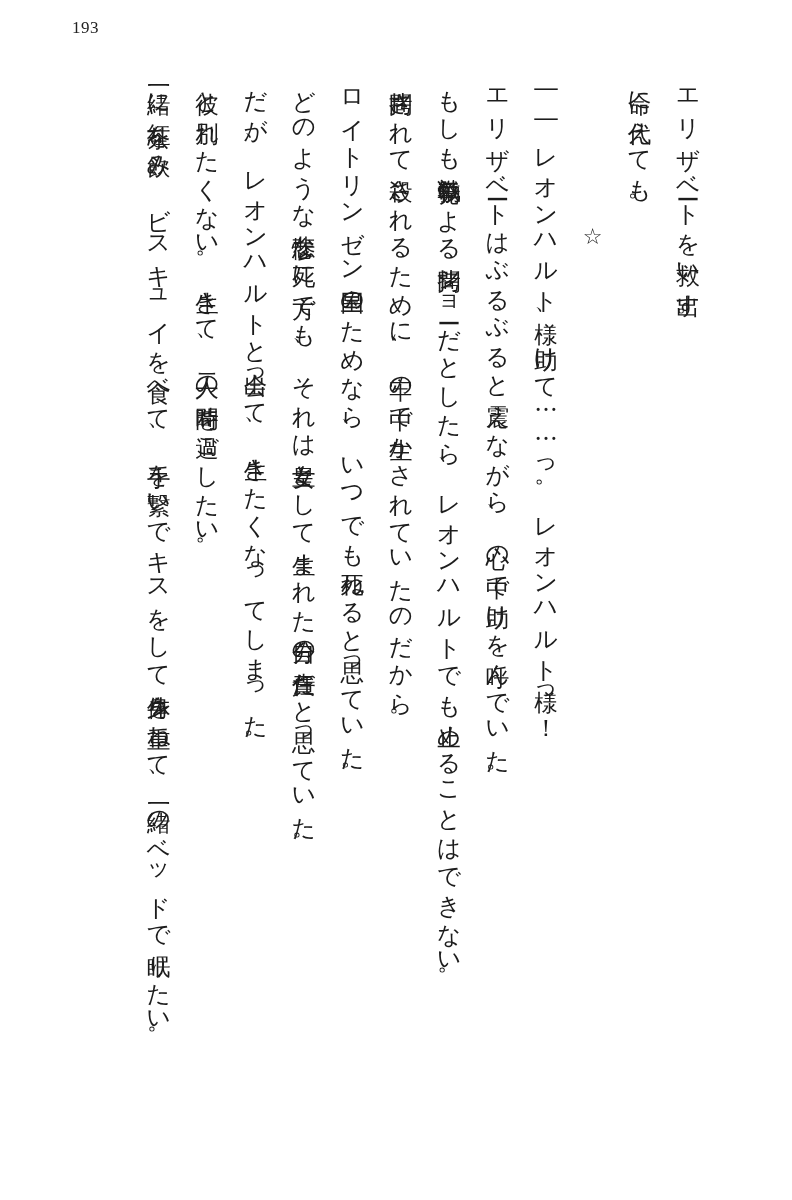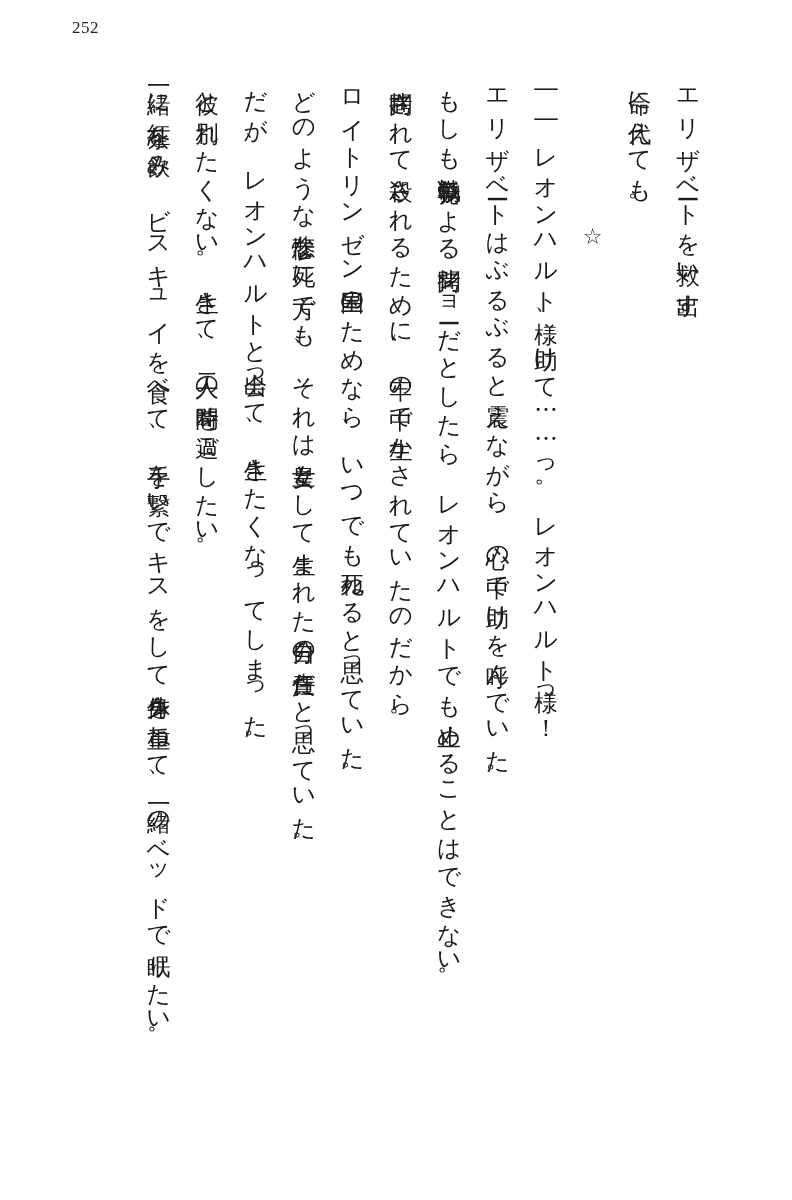--- a/index.html
+++ b/index.html
@@ -68,21 +68,21 @@
     text-indent: 0;
     padding-top: 150px;
     font-size: 22px;
   }
 </style>
 </head>
 <body>
 
 <div class="page">
 
-  <div class="page-number">252</div>
+  <div class="page-number">193</div>
 
   <div class="vtext">
     <p>エリザベートを救い出す。</p>
     <p>命に代えても。</p>
     <p class="blank"></p>
     <p class="center-mark">☆</p>
     <p class="blank"></p>
     <p>――レオンハルト様、助けて……っ。レオンハルト様っ！</p>
     <p>エリザベートはぶるぶると震えながら、心の中で助けを呼んでいた。</p>
     <p>もしも戦争勃発による拷問ショーだとしたら、レオンハルトでも止めることはできない。</p>

